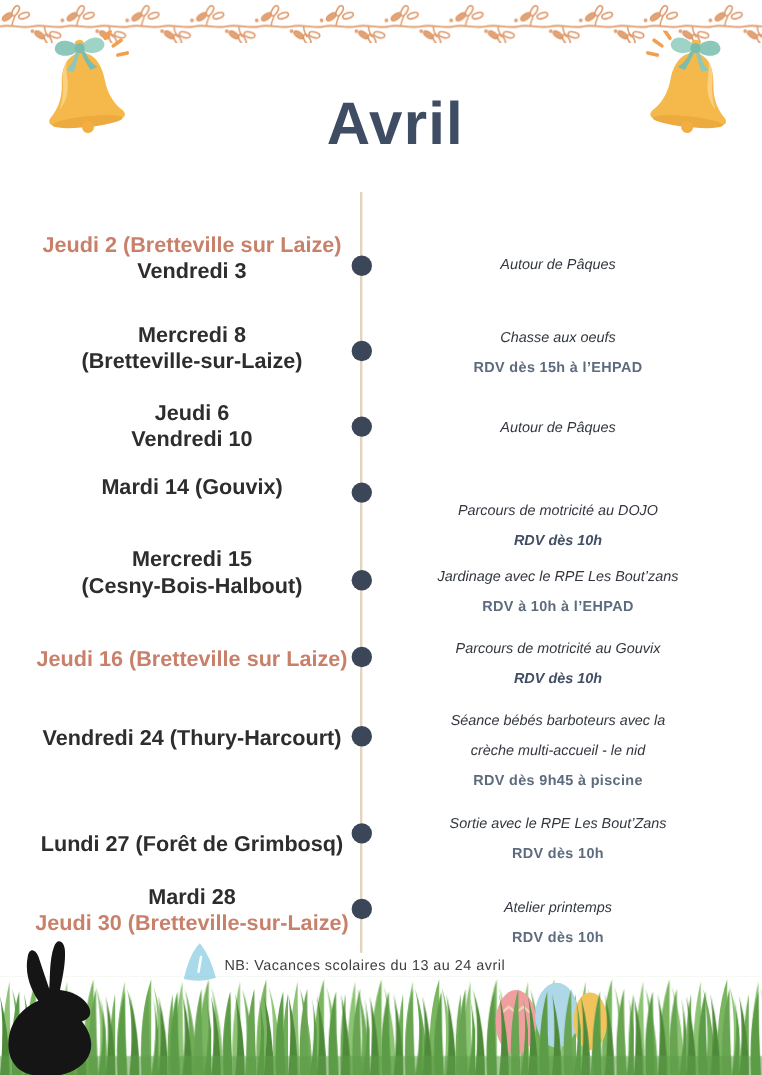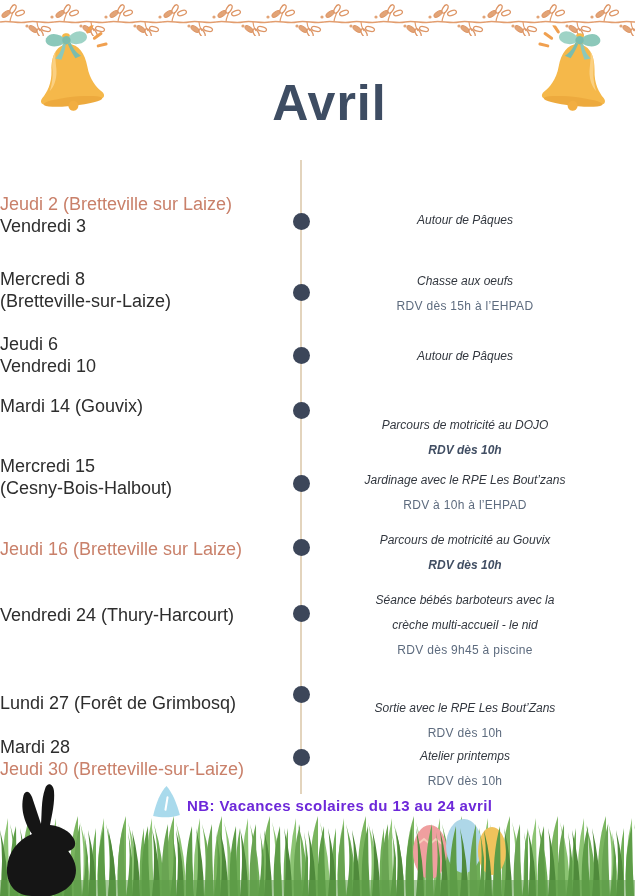--- a/index.html
+++ b/index.html
@@ -10,31 +10,31 @@
          font-size:50px;font-weight:bold;letter-spacing:1px;color:var(--title);}
   
   .border-svg{position:absolute;top:0;left:0;}
   .bell{position:absolute;top:28px;width:84px;height:92px;}
   .bell-left{left:28px;transform:rotate(-6deg);}
   .bell-right{left:534px;transform:scaleX(-1) rotate(-6deg);}
   
   .tl-line{position:absolute;left:300px;top:160px;width:2px;height:634px;background:var(--line);}
   .dot{position:absolute;left:293px;width:17px;height:17px;border-radius:50%;background:var(--dot);}
   
-  .dates{position:absolute;left:0;width:296px;text-align:left;font-weight:normal;
-         font-size:18px;line-height:22px;color:var(--dark);}
+  .dates{position:absolute;left:0;width:296px;text-align:center;font-weight:bold;
+         font-size:18px;line-height:22px;color:var(--dark);padding-left:12px;}
   .dates .accent{color:var(--accent);}
   .desc{position:absolute;left:314px;width:302px;text-align:center;font-size:12px;line-height:25px;}
   .l-italic{font-style:italic;color:#32373f;}
-  .l-rdv{font-weight:normal;color:var(--rdv);letter-spacing:.3px;}
+  .l-rdv{font-weight:bold;color:var(--rdv);letter-spacing:.3px;}
   .l-rdv-italic{font-weight:bold;font-style:italic;color:var(--rdv-dark);}
   
   .note-icon{position:absolute;left:150px;top:784px;width:33px;height:35px;}
-  .note-text{position:absolute;left:187px;top:797px;font-size:15px;font-weight:bold;
-             color:#6d28d9;letter-spacing:.4px;}
+  .note-text{position:absolute;left:187px;top:797px;font-size:12px;font-weight:normal;
+             color:#404040;letter-spacing:.4px;}
   
   .grass-svg{position:absolute;left:0;top:814px;}
   .rabbit-svg{position:absolute;left:2px;top:782px;}
 </style>
 </head>
 <body>
 
 <div class="poster">
 
   <svg class="border-svg" width="635" height="36" viewBox="0 0 635 36">
@@ -155,21 +155,21 @@
   </div>
   <div class="desc" style="top:588px">
     <div class="l-italic">Séance bébés barboteurs avec la</div>
     <div class="l-italic">crèche multi-accueil - le nid</div>
     <div class="l-rdv">RDV dès 9h45 à piscine</div>
   </div>
 
   <div class="dates" style="top:692px">
     <div>Lundi 27 (Forêt de Grimbosq)</div>
   </div>
-  <div class="desc" style="top:696px">
+  <div class="desc" style="top:674px">
     <div class="l-italic">Sortie avec le RPE Les Bout’Zans</div>
     <div class="l-rdv">RDV dès 10h</div>
   </div>
 
   <div class="dates" style="top:736px">
     <div>Mardi 28</div>
     <div class="accent">Jeudi 30 (Bretteville-sur-Laize)</div>
   </div>
   <div class="desc" style="top:744px">
     <div class="l-italic">Atelier printemps</div>

